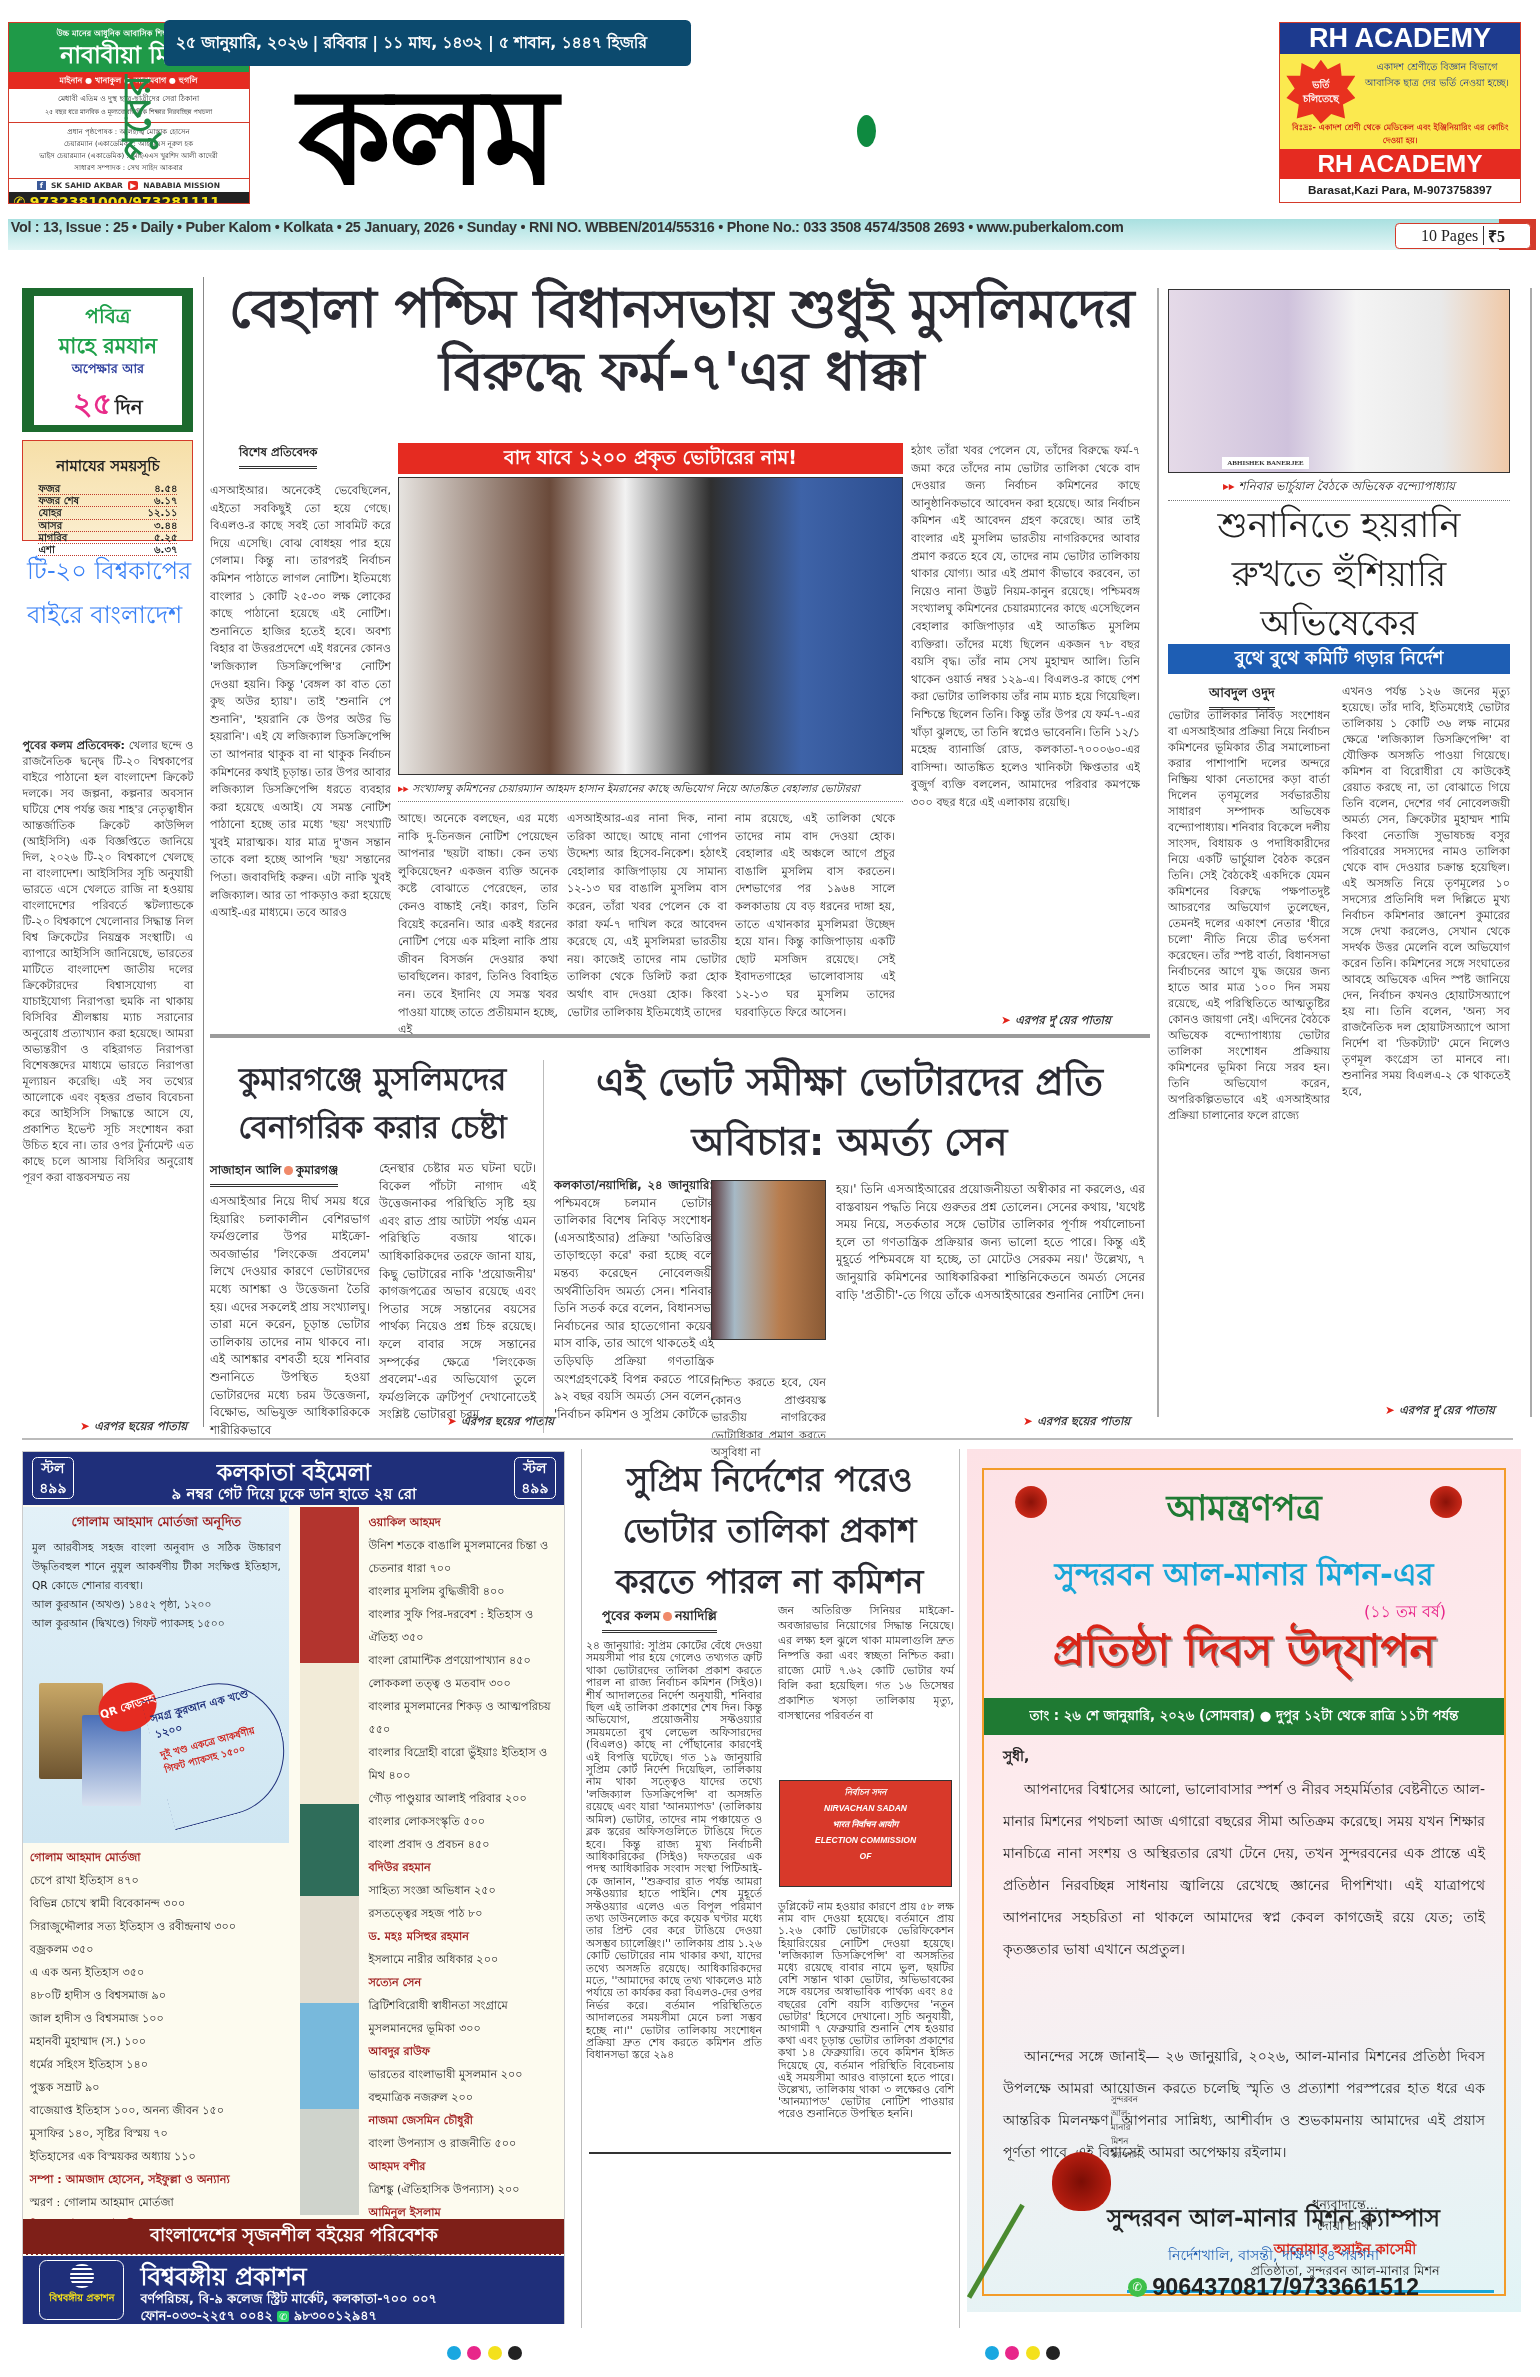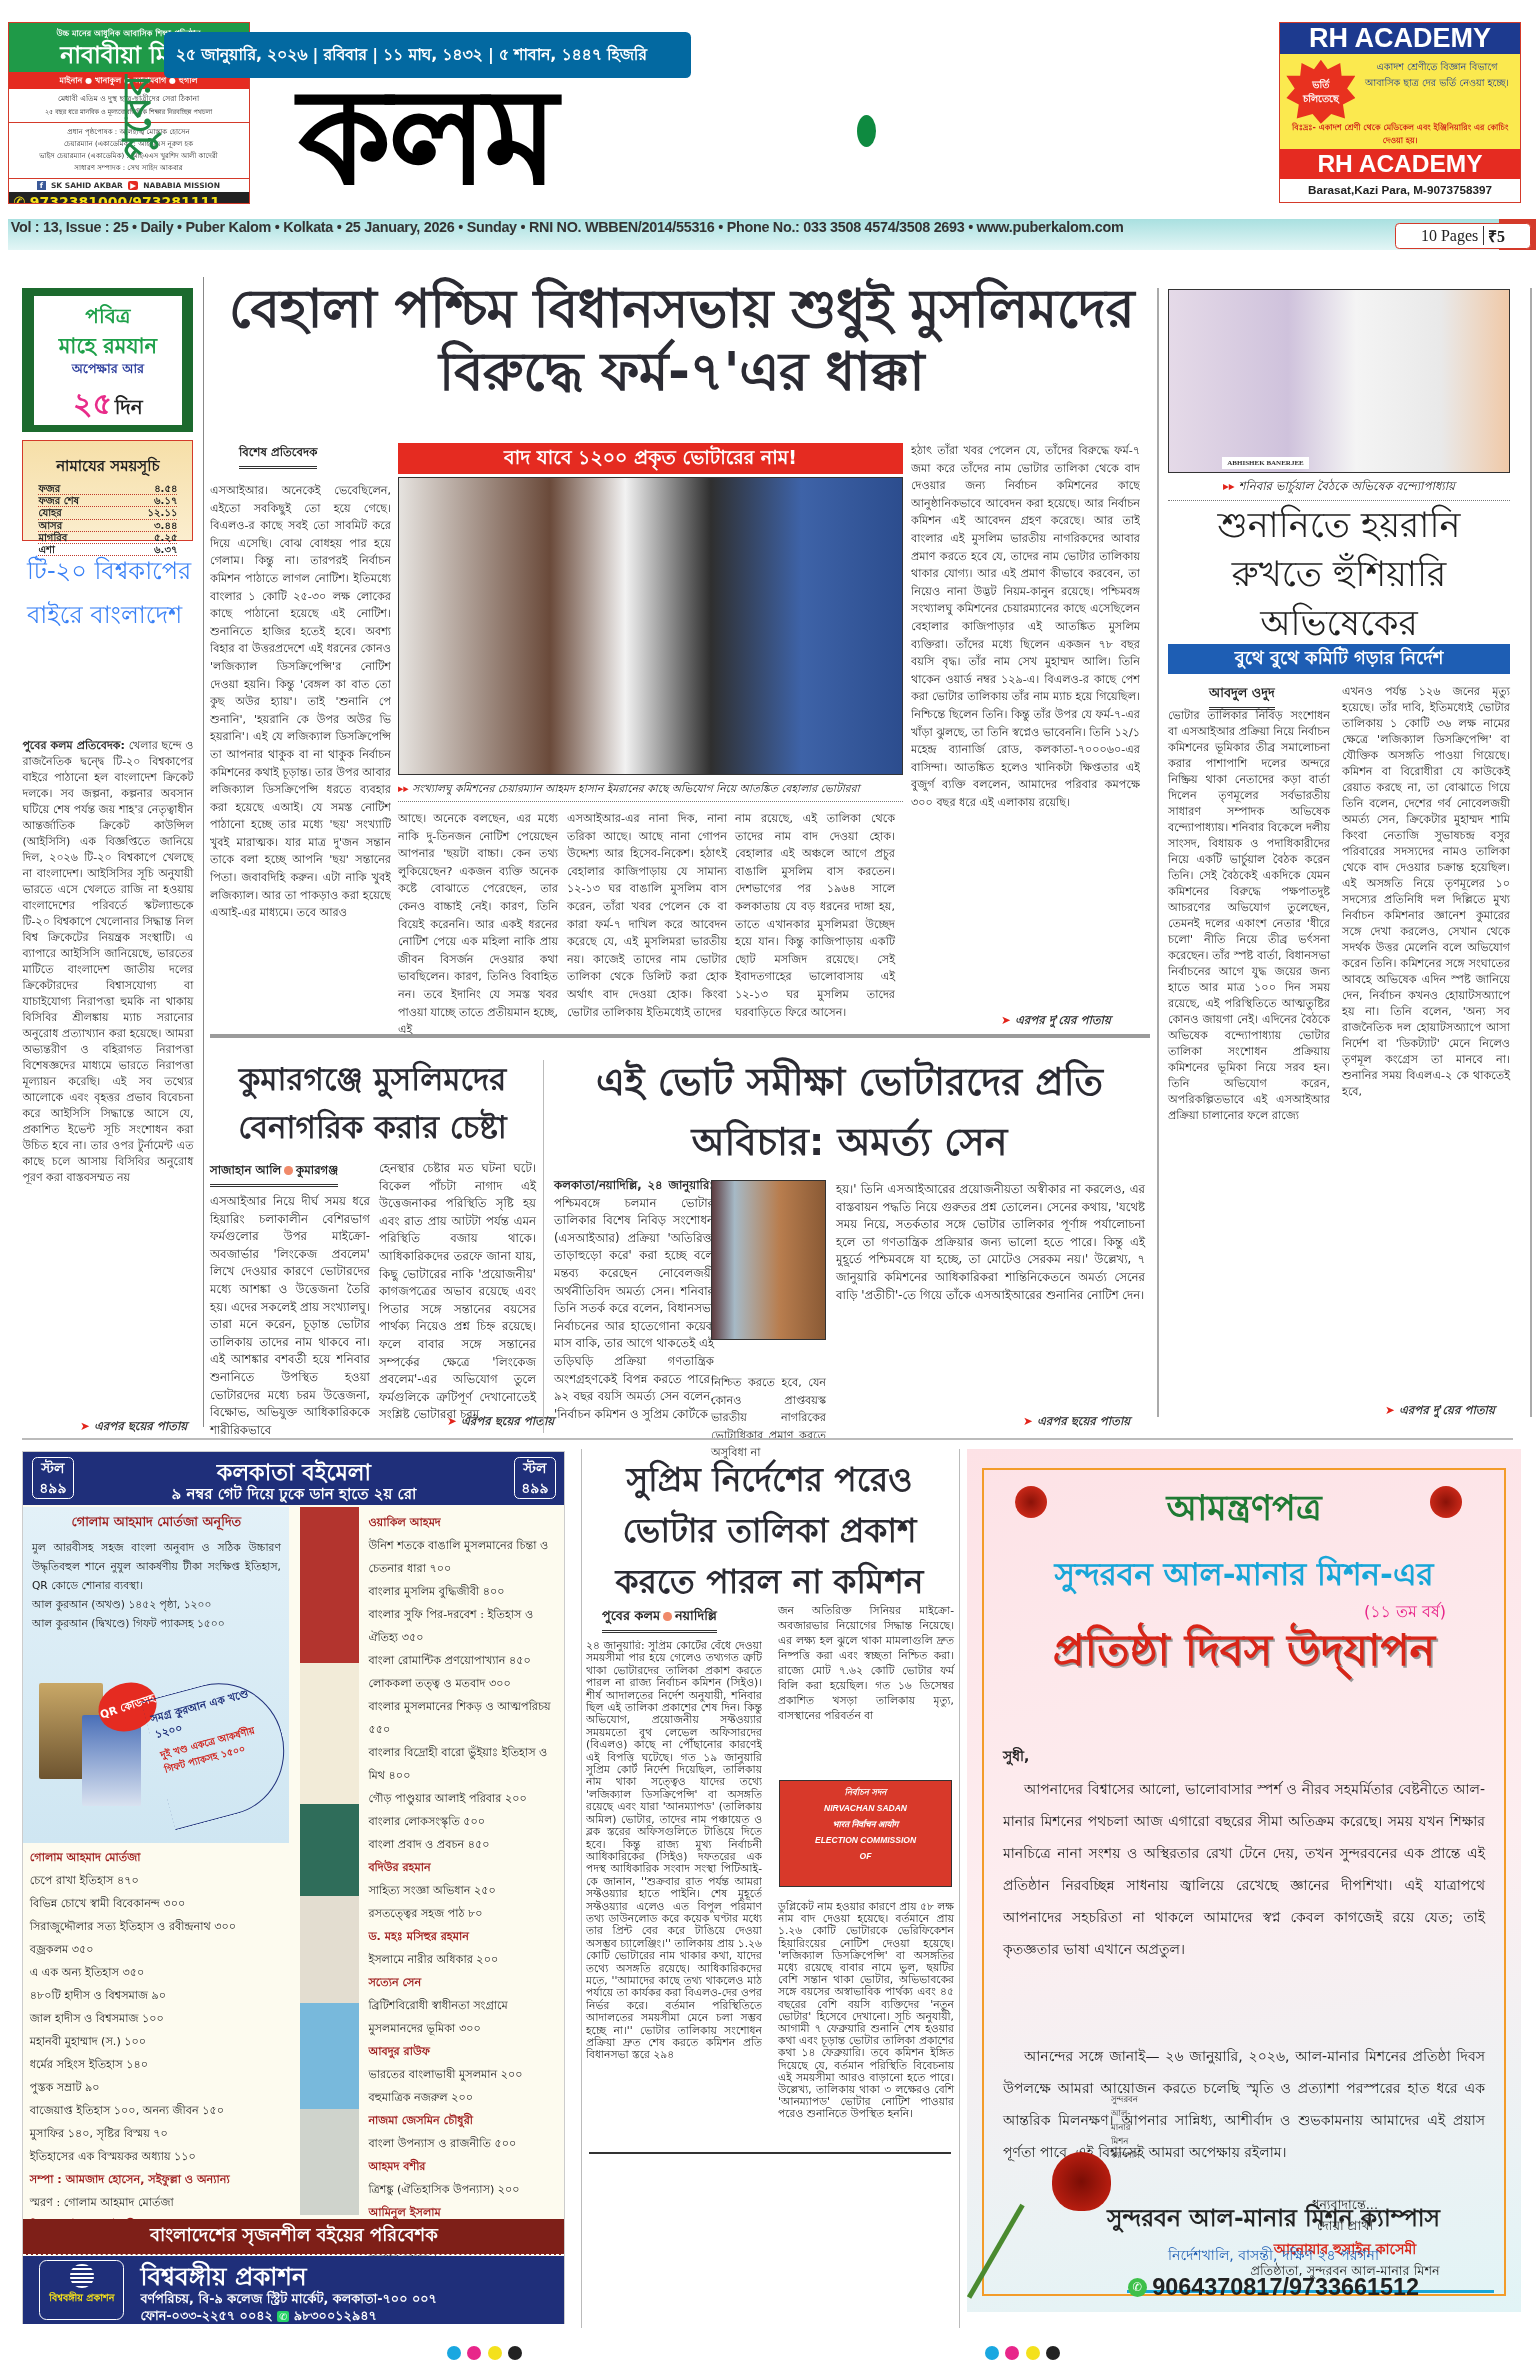--- a/index.html
+++ b/index.html
@@ -41,21 +41,21 @@
   <div style="background:#222;color:#f6e21a;font-size:14px;font-weight:bold;padding:1.6px 5.3px;display:flex;gap:4.3px;align-items:center">
     <span>✆</span>
     <span>9732381000/973281111</span>
   </div>
 </div>
 
 <div class="abs" style="left:115px;top:29px;width:44px;height:176px;display:flex;align-items:center;justify-content:center">
   <span style="writing-mode:vertical-rl;transform:rotate(180deg);color:#1f8a45;font-size:38px;font-weight:bold;letter-spacing:1.1px">পুবের</span>
 </div>
 
-<div class="abs" style="left:164px;top:32px;width:527px;height:46px;background:#0369a1;border-radius:5.3px;color:#fff;display:flex;align-items:center;padding-left:11.7px">
+<div class="abs" style="left:164px;top:20px;width:527px;height:46px;background:#0c4a6e;border-radius:5.3px;color:#fff;display:flex;align-items:center;padding-left:11.7px">
   <span style="font-size:16px;font-weight:bold;letter-spacing:-0.3px">২৫ জানুয়ারি, ২০২৬ | রবিবার | ১১ মাঘ, ১৪৩২ | ৫ শাবান, ১৪৪৭ হিজরি</span>
 </div>
 <div class="abs" style="left:160px;top:64px;width:533px;height:146px;display:flex;align-items:center;justify-content:center">
   <span style="font-size:133px;font-weight:900;color:#000;line-height:1;letter-spacing:-3.2px">কলম</span>
 </div>
 <div class="abs" style="left:857px;top:115px;width:19px;height:32px;border-radius:50%;background:#0e8a40"></div>
 
 <div class="abs" style="left:1279px;top:22.4px;width:242px;height:181px;border:1.1px solid #d43a2a;background:#fff;overflow:hidden">
   <div style="background:#1d3a8f;color:#fff;font-size:27px;font-weight:bold;text-align:center;line-height:31px;font-family:'Liberation Sans',sans-serif">RH ACADEMY</div>
   <div style="background:#fbe94f;height:95px;position:relative">
@@ -300,20 +300,23 @@
 <div class="vr" style="left:959px;top:1449px;height:879px;background:#bbb"></div>
 
 <div class="abs" style="left:967px;top:1449px;width:554px;height:863px;background:linear-gradient(170deg,#fde2e6 0%,#fdeef0 50%,#e1f4f6 100%)">
   <div style="position:absolute;left:15px;top:19px;right:15px;bottom:16px;border:2.1px solid #f39c2a"></div>
   <div style="position:absolute;left:48px;top:37px;width:32px;height:32px;border-radius:50%;background:radial-gradient(#8a1208,#e3311f)"></div>
   <div style="position:absolute;right:59px;top:37px;width:32px;height:32px;border-radius:50%;background:radial-gradient(#8a1208,#e3311f)"></div>
   <div style="position:absolute;left:0;right:0;top:32px;text-align:center;color:#1f7a33;font-size:35px;font-weight:bold">আমন্ত্রণপত্র</div>
   <div style="position:absolute;left:0;right:0;top:101px;text-align:center;color:#18a6d8;font-size:31px;font-weight:bold">সুন্দরবন আল-মানার মিশন-এর</div>
   <div style="position:absolute;right:75px;top:150px;color:#e8268a;font-size:16px">(১১ তম বর্ষ)</div>
   <div style="position:absolute;left:0;right:0;top:169px;text-align:center;color:#d92518;font-size:43px;font-weight:bold;text-shadow:1.6px 1.6px 0 #999">প্রতিষ্ঠা দিবস উদ্‌যাপন</div>
+  <div style="position:absolute;left:17px;right:17px;top:249px;height:37px;background:#1f7a33;color:#fff;display:flex;align-items:center;justify-content:center">
+    <span style="font-size:13.3px;font-weight:bold">তাং : ২৬ শে জানুয়ারি, ২০২৬ (সোমবার) ● দুপুর ১২টা থেকে রাত্রি ১১টা পর্যন্ত</span>
+  </div>
   <div style="position:absolute;left:36px;top:296px;font-size:14px;font-weight:bold">সুধী,</div>
   <div style="position:absolute;left:36px;right:36px;top:324px;font-size:14px;line-height:32px;text-align:justify;text-indent:1.5em">আপনাদের বিশ্বাসের আলো, ভালোবাসার স্পর্শ ও নীরব সহমর্মিতার বেষ্টনীতে আল-মানার মিশনের পথচলা আজ এগারো বছরের সীমা অতিক্রম করেছে। সময় যখন শিক্ষার মানচিত্রে নানা সংশয় ও অস্থিরতার রেখা টেনে দেয়, তখন সুন্দরবনের এক প্রান্তে এই প্রতিষ্ঠান নিরবচ্ছিন্ন সাধনায় জ্বালিয়ে রেখেছে জ্ঞানের দীপশিখা। এই যাত্রাপথে আপনাদের সহচরিতা না থাকলে আমাদের স্বপ্ন কেবল কাগজেই রয়ে যেত; তাই কৃতজ্ঞতার ভাষা এখানে অপ্রতুল।</div>
   <div style="position:absolute;left:36px;right:36px;top:591px;font-size:14px;line-height:32px;text-align:justify;text-indent:1.5em">আনন্দের সঙ্গে জানাই— ২৬ জানুয়ারি, ২০২৬, আল-মানার মিশনের প্রতিষ্ঠা দিবস উপলক্ষে আমরা আয়োজন করতে চলেছি স্মৃতি ও প্রত্যাশা পরস্পরের হাত ধরে এক আন্তরিক মিলনক্ষণ। আপনার সান্নিধ্য, আশীর্বাদ ও শুভকামনায় আমাদের এই প্রয়াস পূর্ণতা পাবে, এই বিশ্বাসেই আমরা অপেক্ষায় রইলাম।</div>
   <div style="position:absolute;left:32px;top:703px;width:122px;height:149px">
     <div style="position:absolute;left:53px;top:0;width:59px;height:59px;border-radius:50% 50% 45% 45%;background:radial-gradient(#7a0d05,#d02414)"></div>
     <div style="position:absolute;left:21px;top:53px;width:5.3px;height:107px;background:#4a8a2f;transform:rotate(30deg);transform-origin:top"></div>
   </div>
   <div style="position:absolute;left:298px;top:746px;width:160px;text-align:center;font-size:12.8px">ধন্যবাদান্তে...</div>
   <div style="position:absolute;left:298px;top:767px;width:160px;text-align:center;font-size:12.8px">দোয়া প্রার্থী</div>
   <div style="position:absolute;left:229px;top:789px;width:298px;text-align:center;font-size:14px;color:#d92518;font-weight:bold">আনোয়ার হুসাইন কাসেমী</div>

